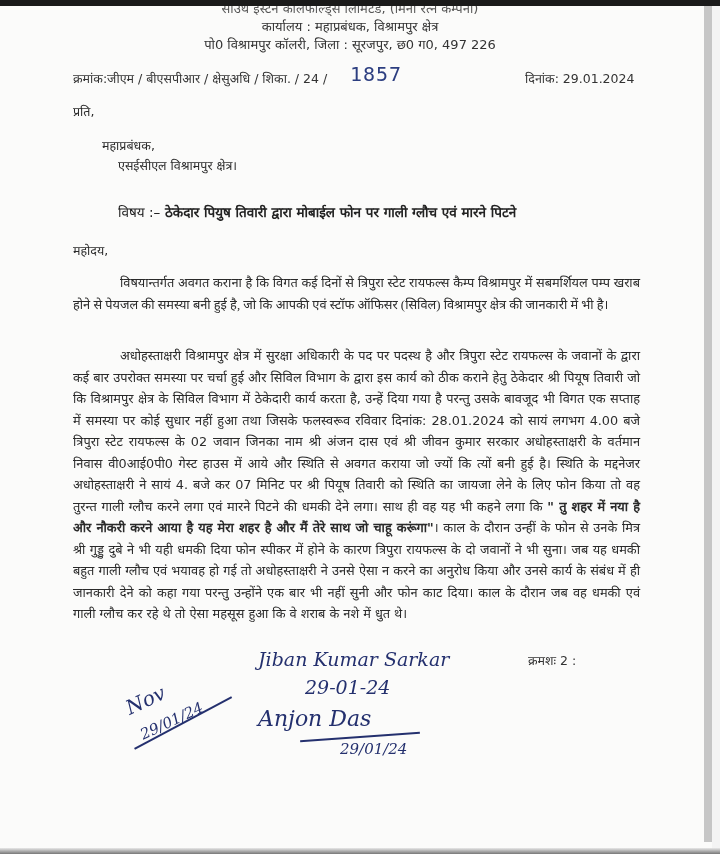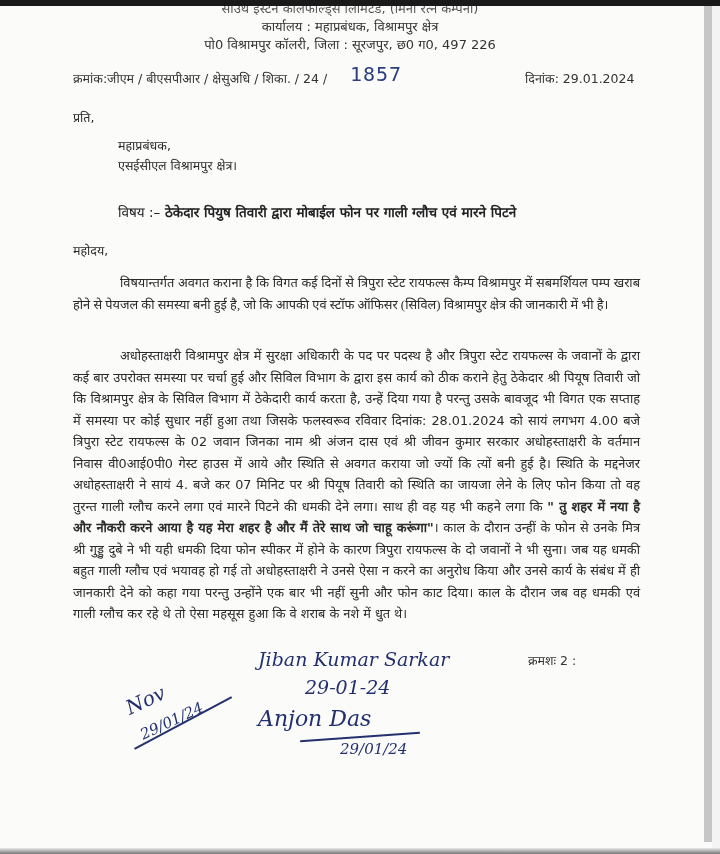--- a/index.html
+++ b/index.html
@@ -16,22 +16,22 @@
 
   .hdr { position:absolute; left:0; width:700px; text-align:center; font-size:13px; line-height:18px; color:#333; }
   .hdr.l1 { top:0px; color:#555; clip-path:inset(6px 0 0 0); }
   .hdr.l2 { top:18px; }
   .hdr.l3 { top:36px; }
 
   .refline { position:absolute; left:73px; top:70px; font-size:12.5px; color:#333; }
   .refnum { position:absolute; left:350px; top:62px; font-family:"DejaVu Sans Mono", monospace; font-size:20px; color:#2c3e80; letter-spacing:1px; }
   .dateline { position:absolute; left:525px; top:70px; font-size:12.5px; color:#333; }
 
-  .prati { position:absolute; left:73px; top:103px; font-size:12.5px;margin-top:6px; }
-  .addr1 { position:absolute; left:118px; top:137px; font-size:12.5px; }
+  .prati { position:absolute; left:73px; top:103px; font-size:12.5px; }
+  .addr1 { position:absolute; left:102px; top:137px; font-size:12.5px; }
   .addr2 { position:absolute; left:118px; top:157px; font-size:12.5px; }
 
   .subj { position:absolute; left:118px; top:201px; font-size:13.5px; font-weight:bold; line-height:22px; color:#222; width:470px; }
   .subj .cont { padding-left:47px; display:block; }
 
   .salute { position:absolute; left:73px; top:242px; font-size:12.5px; }
 
   .para { position:absolute; left:73px; width:567px; font-size:12.8px; line-height:21.5px; text-align:justify; color:#2a2a2a; }
   .para .indent { display:inline-block; width:47px; }
   .p1 { top:273px;font-family:Liberation Serif, serif; }

